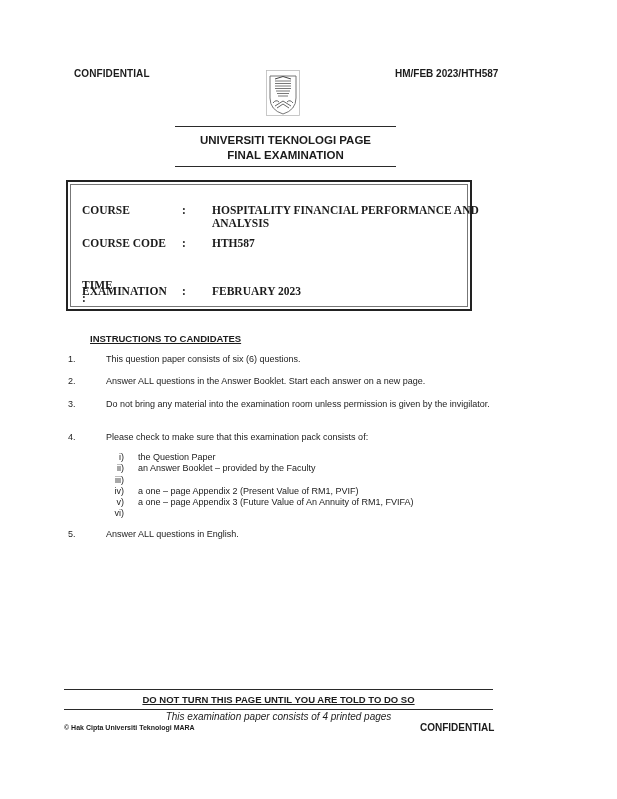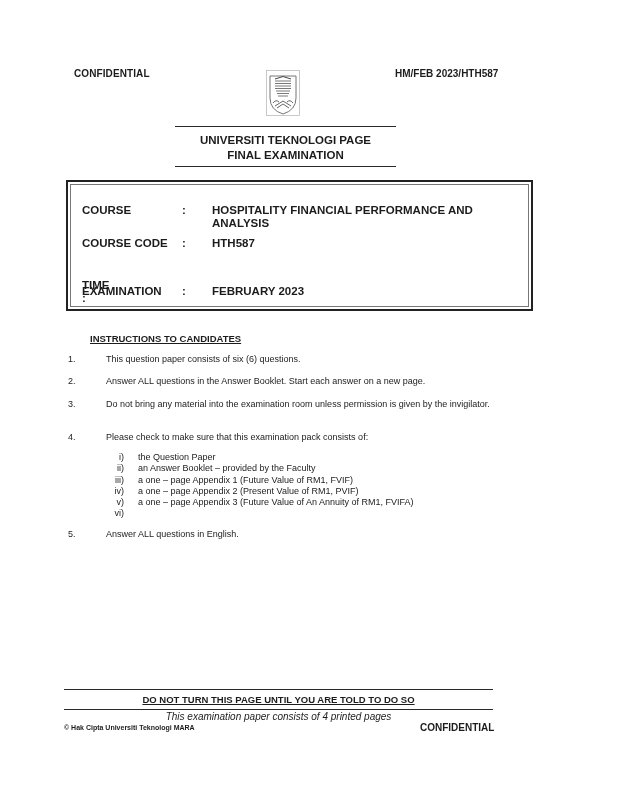--- a/index.html
+++ b/index.html
@@ -32,24 +32,25 @@
       border-top: 1.6px solid #2a2a2a;
     }
     .rule-top { left: 175px; top: 126px; width: 221px; }
     .rule-bot { left: 175px; top: 166px; width: 221px; }
     .univ {
       left: 175px; top: 133px; width: 221px;
       text-align: center;
       font-size: 11.5px; font-weight: bold; line-height: 15px;
     }
     .info-box {
-      left: 66px; top: 180px; width: 467px; height: 131px;
+      left: 66px; top: 180px; width: 406px; height: 131px;
       border: 2px solid #222;
       box-shadow: inset 0 0 0 2px #fff, inset 0 0 0 3px #777;
       box-sizing: border-box;
+      font-family: Liberation Serif, serif;
     }
     .info-row {
       position: absolute;
       left: 14px;
       font-size: 11.5px; font-weight: bold; line-height: 13px;
       display: flex;
     }
     .info-label { width: 100px; }
     .info-colon { width: 30px; text-align: left; }
     .info-value { width: 270px; }
@@ -169,21 +170,20 @@
   <div class="sub-item">
     <span class="sub-num">i)</span>
     <span>the Question Paper</span>
   </div>
   <div class="sub-item">
     <span class="sub-num">ii)</span>
     <span>an Answer Booklet – provided by the Faculty</span>
   </div>
   <div class="sub-item">
     <span class="sub-num">iii)</span>
-    <span>a one – page Appendix 1 (Future Value of RM1, FVIF)</span>
   </div>
   <div class="sub-item">
     <span class="sub-num">iv)</span>
     <span>a one – page Appendix 2 (Present Value of RM1, PVIF)</span>
   </div>
   <div class="sub-item">
     <span class="sub-num">v)</span>
     <span>a one – page Appendix 3 (Future Value of An Annuity of RM1, FVIFA)</span>
   </div>
   <div class="sub-item">

